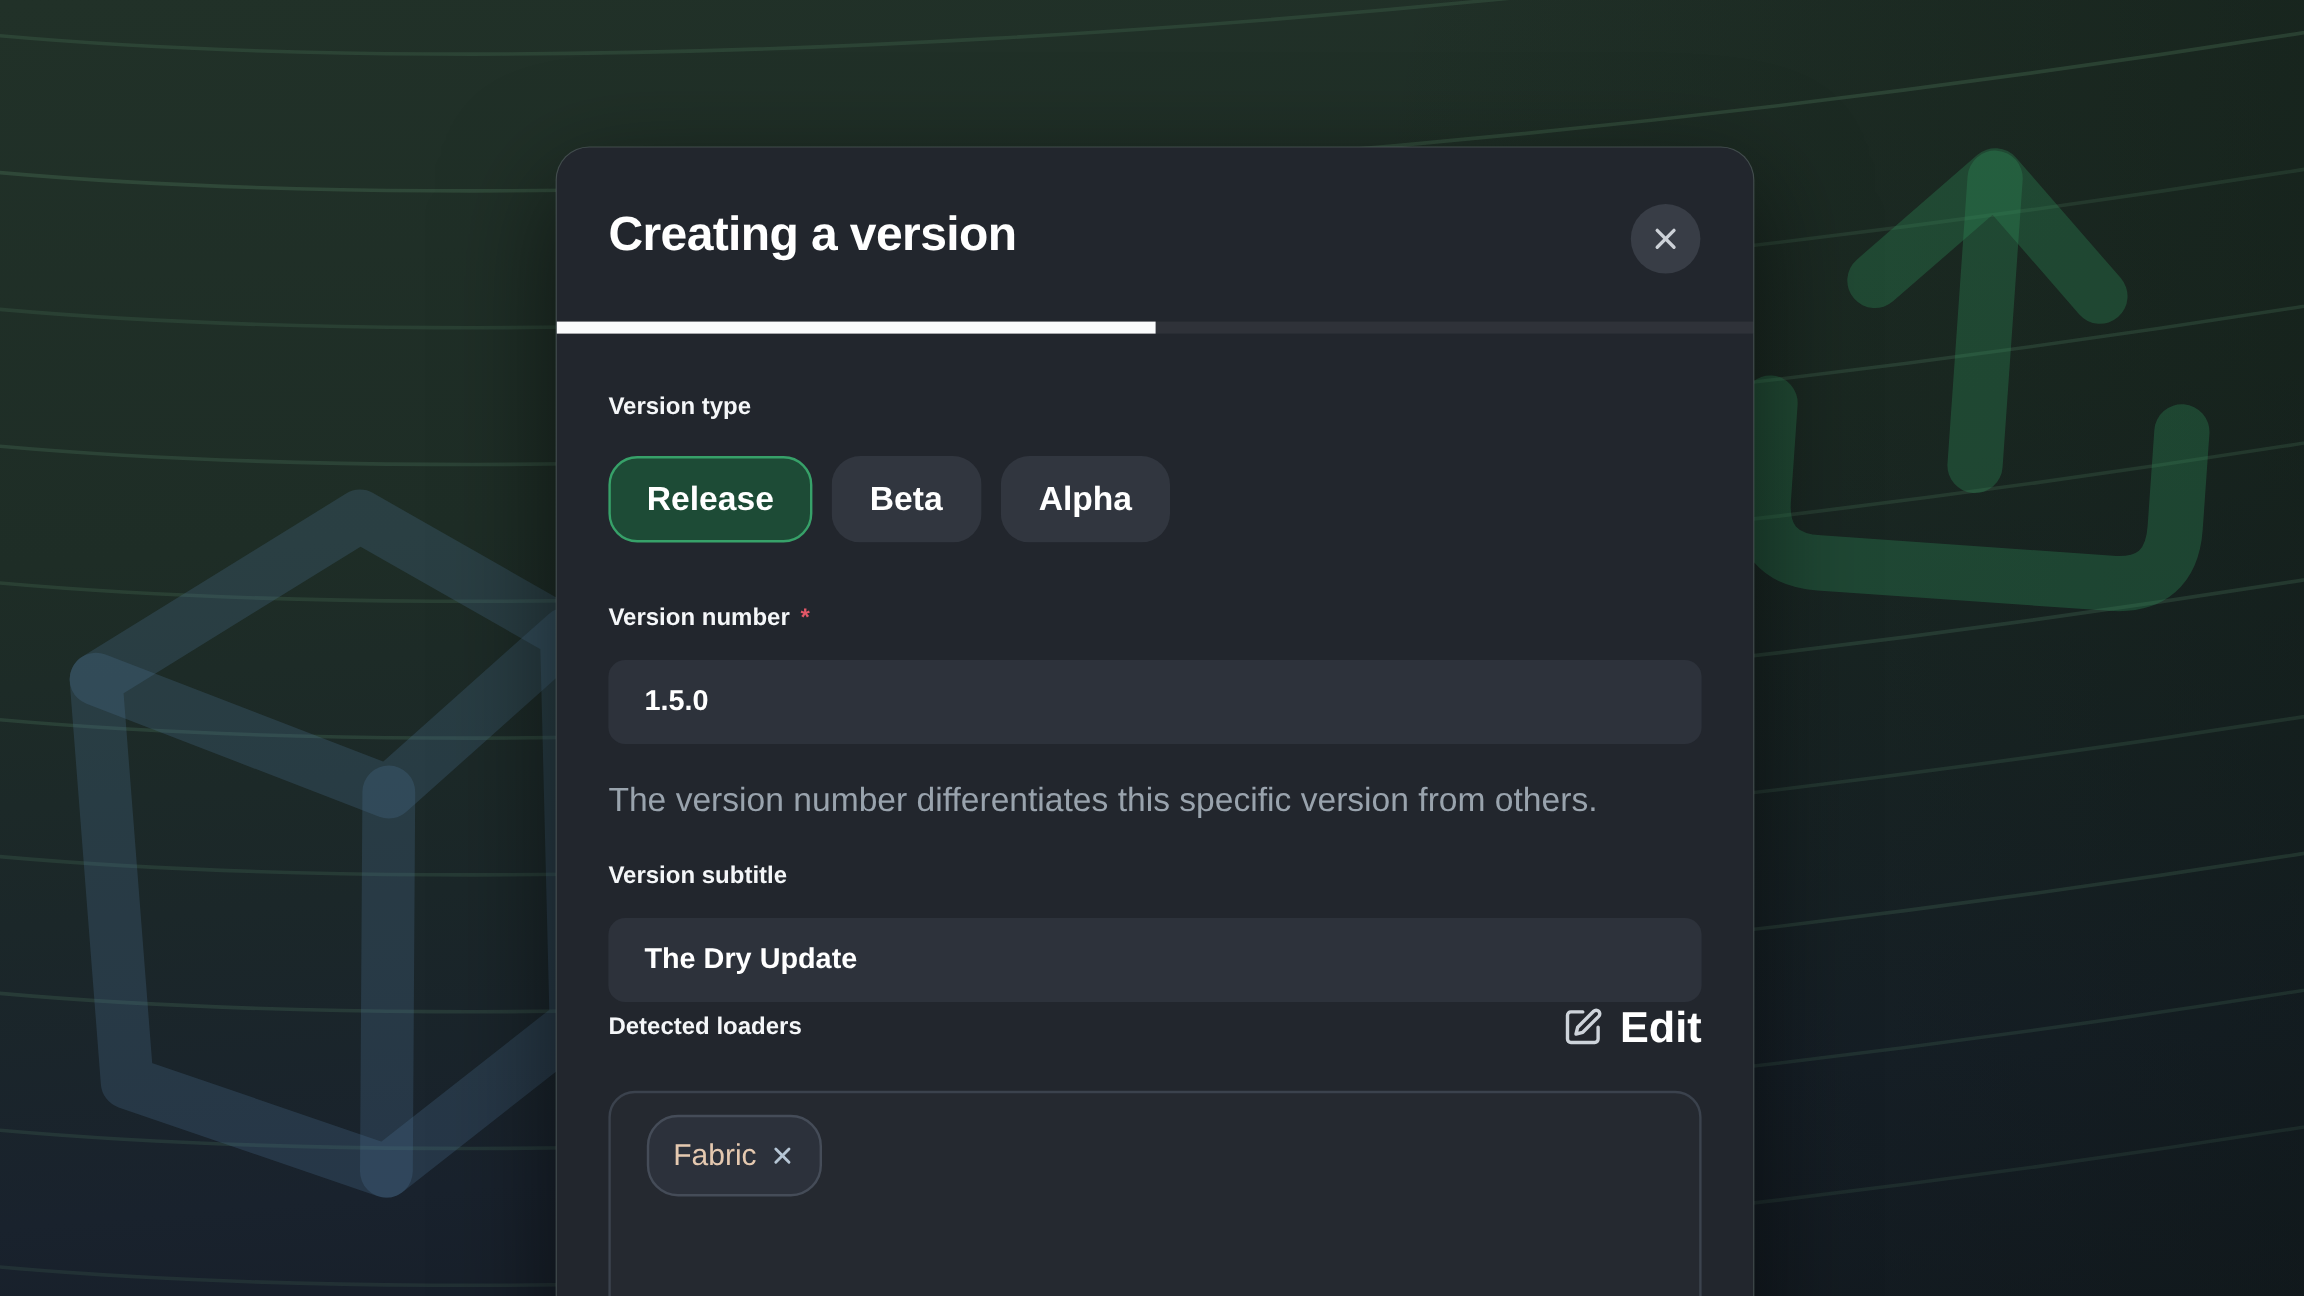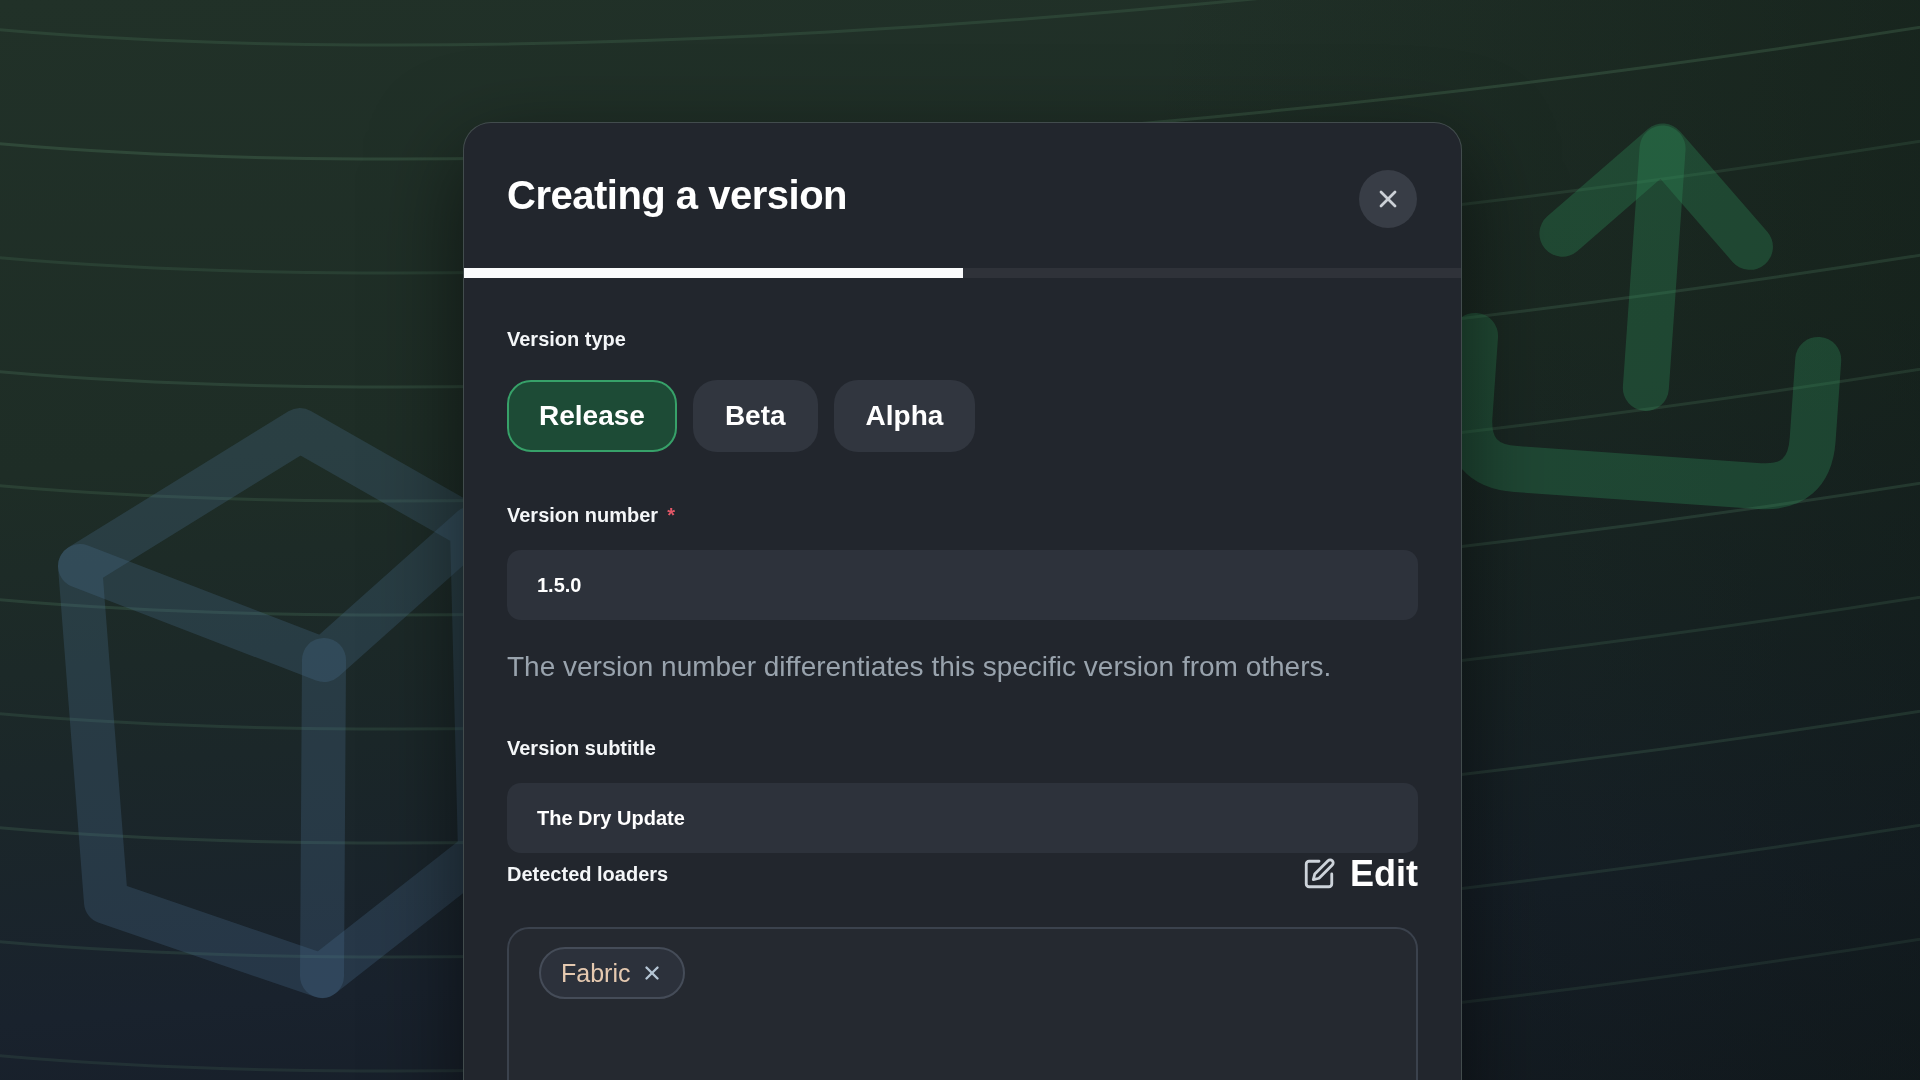--- a/index.html
+++ b/index.html
@@ -34,36 +34,36 @@
   .segmented{margin-top:24px;display:flex;gap:16px;}
   .seg-btn{
     height:72px;border-radius:24px;padding:4px 30px;border:2px solid transparent;
     background:#31363f;color:#ffffff;font-size:28px;font-weight:700;
     font-family:"Liberation Sans",sans-serif;cursor:pointer;display:flex;align-items:center;
   }
   .seg-btn.selected{background:#1d4b36;border-color:#37a169;}
   .mt-vn{margin-top:46px;}
   .text-input{
     margin-top:18px;height:70px;width:100%;background:#2d323b;border-radius:14px;
-    display:flex;align-items:center;padding:0 30px;font-size:20px;font-weight:700;color:#ffffff;
+    display:flex;align-items:center;padding:0 30px;font-size:24px;font-weight:700;color:#ffffff;
     cursor:text;
   }
   .help{margin-top:24px;font-size:28px;line-height:45px;color:#99a3ad;font-weight:400;max-width:870px;}
-  .mt-vs{margin-top:42px;}
+  .mt-vs{margin-top:24px;}
   .detected-row{display:flex;align-items:center;justify-content:space-between;gap:36px;}
   .edit-btn{
     display:flex;align-items:center;gap:14px;background:none;border:none;cursor:pointer;
     color:#ffffff;font-size:36px;font-weight:700;font-family:"Liberation Sans",sans-serif;padding:0;
   }
   .loaders-box{
     margin-top:32px;height:280px;border:2px solid #3b424d;border-radius:22px;
     background:rgba(255,255,255,0.015);padding:18px 30px;
   }
   .loader-tag{
-    display:inline-flex;align-items:center;gap:11px;height:52px;padding:0 20px;
+    display:inline-flex;align-items:center;gap:11px;height:68px;padding:0 20px;
     border:2px solid #454c58;border-radius:26px;background:#2c313b;
     color:#e5c9b0;font-size:25px;font-weight:500;
   }
   .tag-x{display:flex;align-items:center;justify-content:center;cursor:pointer;background:none;border:none;padding:0;}
 </style>
 </head>
 <body>
 
 <div class="screen">
 

